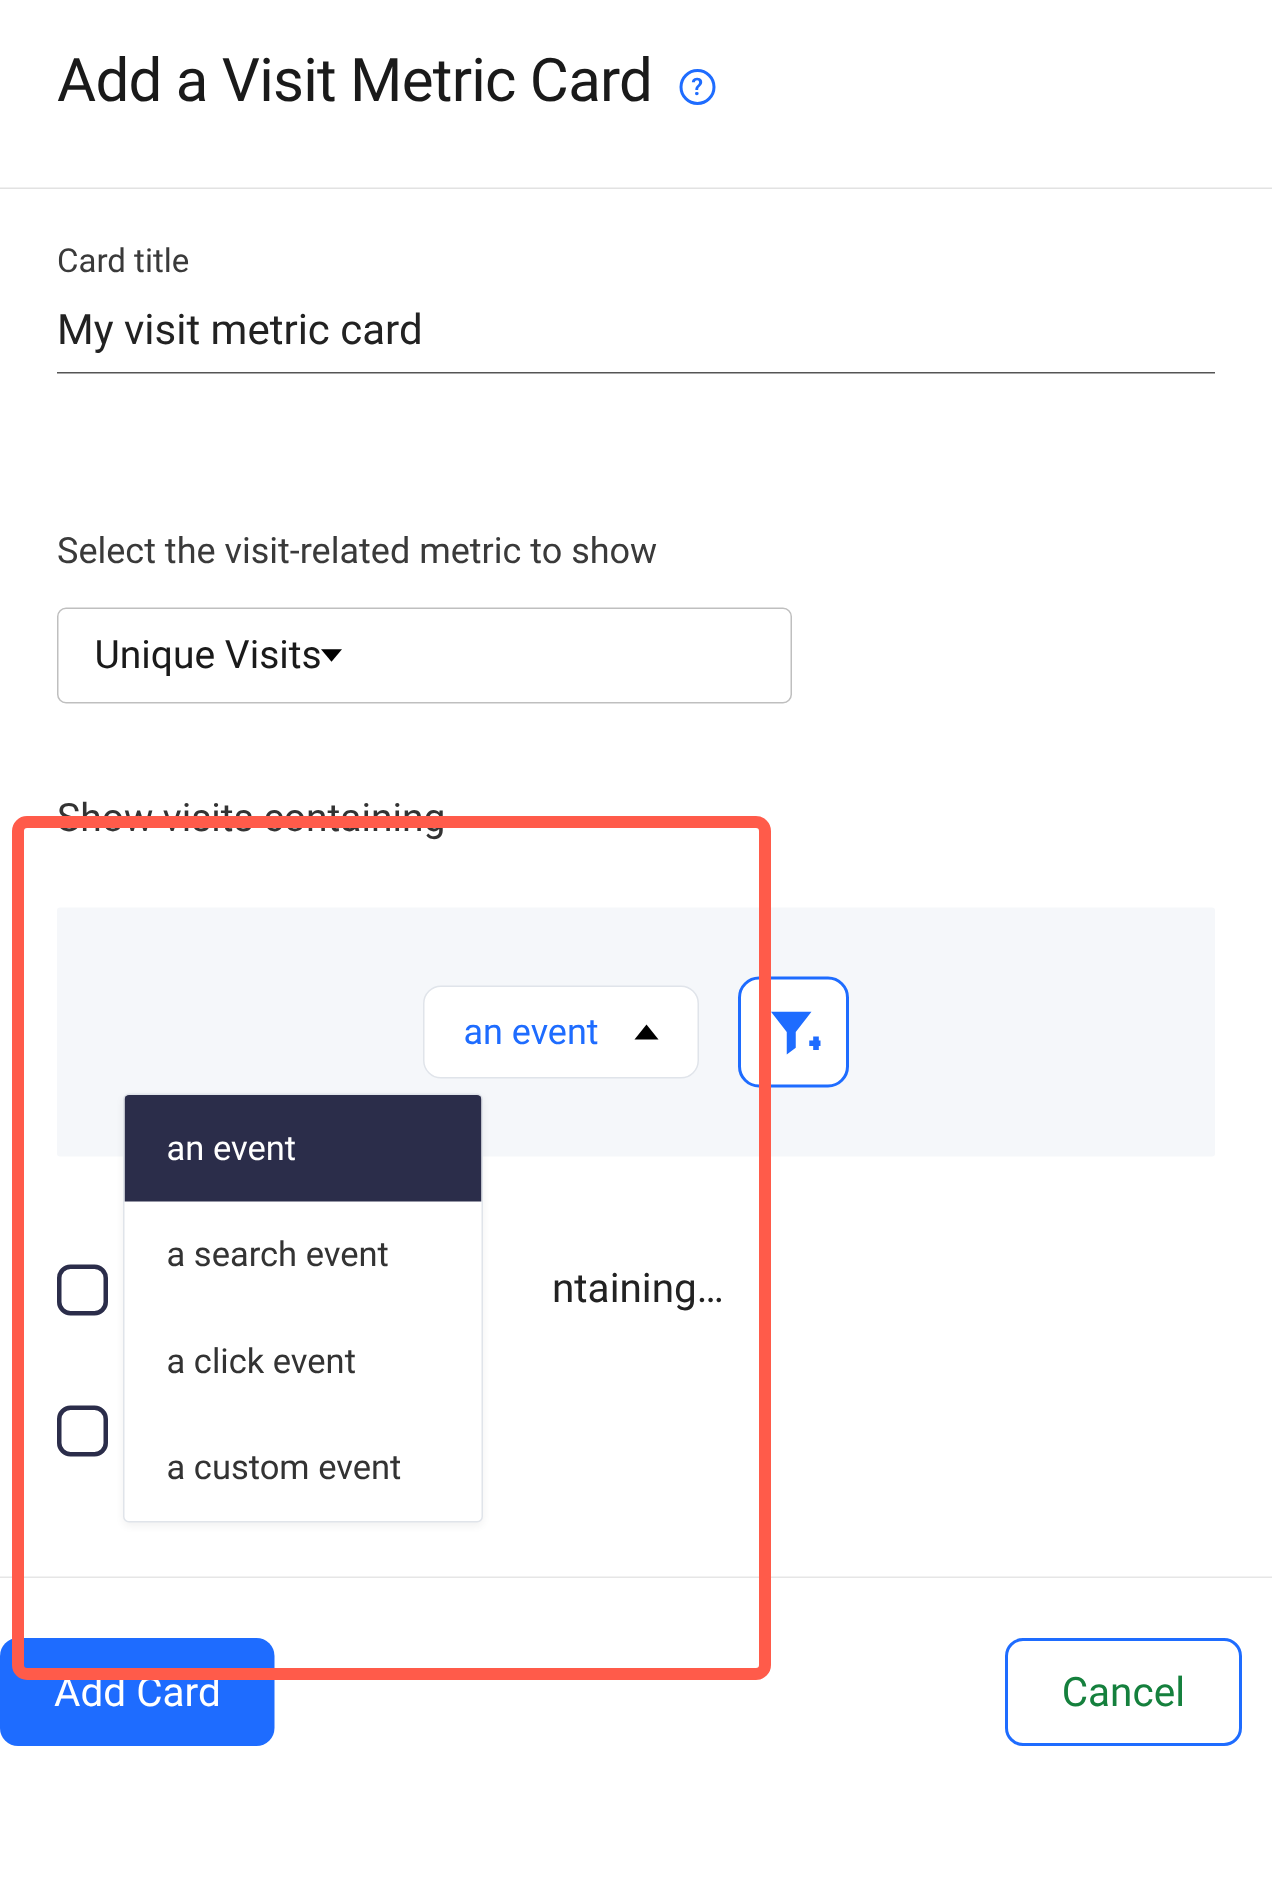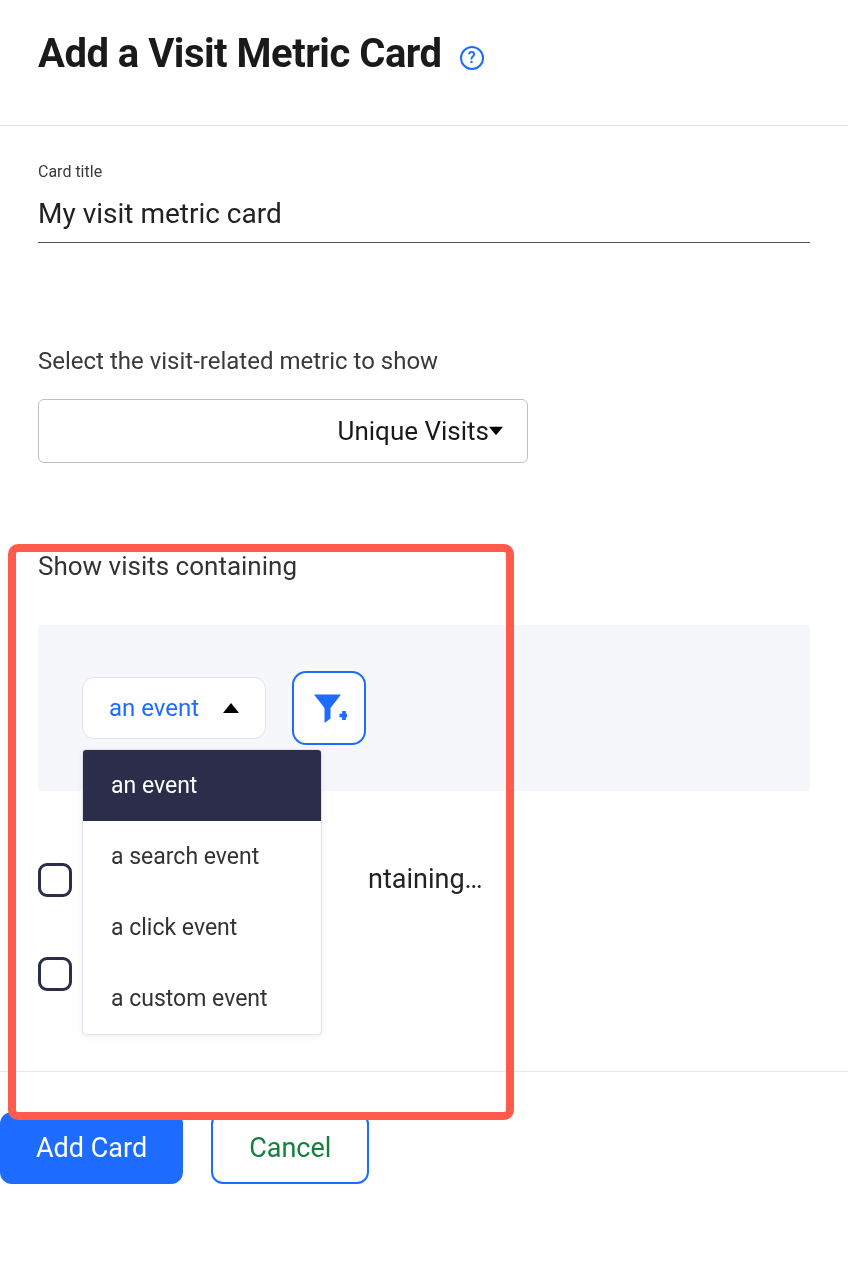--- a/index.html
+++ b/index.html
@@ -16,21 +16,21 @@
     position: relative;
   }
   .header {
     padding: 30px 38px 48px 38px;
     display: flex;
     align-items: center;
   }
   .header h1 {
     margin: 0;
     font-size: 40px;
-    font-weight: 700;
+    font-weight: 400;
     letter-spacing: -0.5px;
   }
   .help-icon {
     margin-left: 18px;
     width: 24px;
     height: 24px;
     border: 2px solid #1e6cff;
     color: #1e6cff;
     border-radius: 50%;
     display: inline-flex;
@@ -44,21 +44,21 @@
   }
   hr.section-divider {
     border: none;
     border-top: 1px solid #e2e2e2;
     margin: 0;
   }
   .form-area {
     padding: 36px 38px 0 38px;
   }
   .field-label {
-    font-size: 16px;
+    font-size: 22px;
     color: #3a3a3a;
     margin-bottom: 10px;
   }
   .card-title-input {
     width: 100%;
     font-size: 28px;
     border: none;
     border-bottom: 1px solid #555;
     padding: 6px 0 12px 0;
     outline: none;
@@ -70,57 +70,58 @@
   }
   .select-box {
     margin-top: 24px;
     width: 490px;
     border: 1px solid #bfbfbf;
     border-radius: 6px;
     padding: 16px 24px;
     font-size: 26px;
     display: flex;
     align-items: center;
-    justify-content: flex-end;
+    justify-content: flex-start;
     cursor: pointer;
     background: #fff;
   }
   .caret-down-svg {
     width: 14px;
     height: 14px;
   }
   .highlight-box {
     position: absolute;
     left: 8px;
     top: 544px;
     width: 506px;
     height: 576px;
     border: 8px solid #ff5b4a;
     border-radius: 10px;
     pointer-events: none;
     z-index: 50;
   }
   .show-visits-label {
-    margin-top: 88px;
+    margin-top: 62px;
     font-size: 26px;
     color: #333;
   }
   .visits-panel {
     margin-top: 44px;
     background: #f5f7fa;
     border-radius: 2px;
     padding: 46px 44px;
     position: relative;
     min-height: 90px;
   }
   .visits-row {
     display: flex;
     align-items: center;
     gap: 26px;
     position: relative;
+    justify-content: center;
   }
   .event-dropdown-trigger {
     background: #fff;
     border: 1px solid #e0e4ea;
     border-radius: 12px;
     padding: 16px 26px;
     font-size: 24px;
     color: #1e6cff;
     display: flex;
     align-items: center;
@@ -196,23 +197,23 @@
     align-items: center;
     gap: 24px;
   }
   .footer-divider {
     border: none;
     border-top: 1px solid #e6e6e6;
     margin: 80px 0 0 0;
   }
   .footer {
     display: flex;
-    justify-content: flex-start;
+    justify-content: space-between;
     gap: 28px;
-    padding: 40px 36px 60px 0;
+    padding: 40px 20px 60px 0;
   }
   .btn {
     font-size: 27px;
     padding: 18px 36px;
     border-radius: 12px;
     cursor: pointer;
     font-family: inherit;
   }
   .btn-primary {
     background: #1e6cff;

